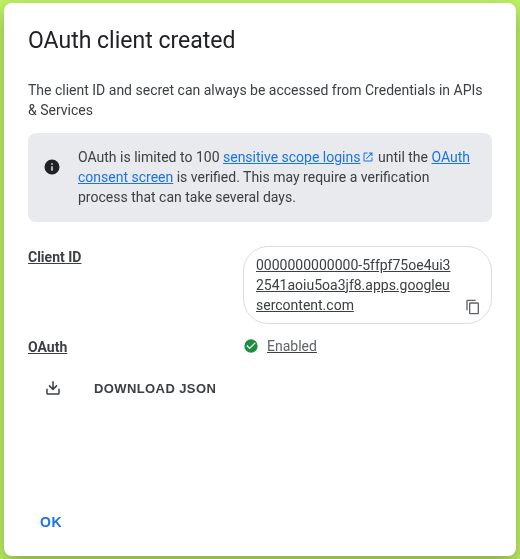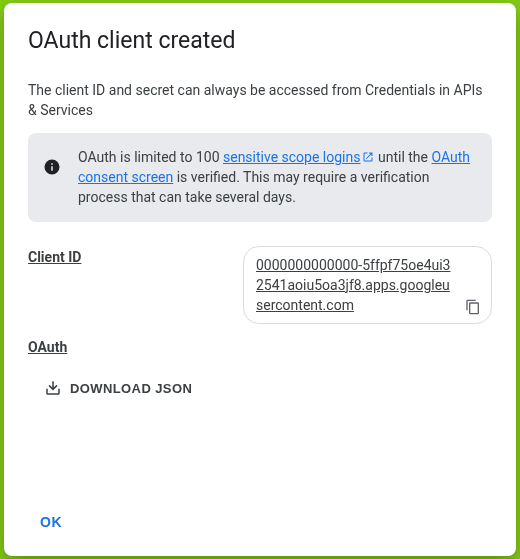--- a/index.html
+++ b/index.html
@@ -6,21 +6,21 @@
   html, body {
     margin: 0; padding: 0;
     width: 520px; height: 559px;
     font-family: Roboto, "Helvetica Neue", Arial, sans-serif;
     background: #808080;
     font-size: 14px;
     color: #3c4043;
   }
   .backdrop {
     width: 520px; height: 559px;
-    background: #84cc16;
+    background: #bef264;
     position: relative;
   }
   .dialog {
     position: absolute;
     top: 3px; left: 4px;
     width: 512px; height: 553px;
     background: #fff;
     border-radius: 8px;
     box-shadow: 0 8px 20px rgba(0,0,0,0.3);
     padding: 22px 24px 18px 24px;
@@ -91,21 +91,21 @@
     color: #3c4043;
     padding-top: 3px;
   }
   .field-value-wrap {
     flex: 1;
     position: relative;
   }
   .chip {
     background: #fff;
     border: 1px solid #dadce0;
-    border-radius: 16px;
+    border-radius: 25px;
     padding: 8px 36px 8px 12px;
     font-size: 14px;
     color: #3c4043;
     line-height: 1.45;
     word-break: break-all;
     position: relative;
   }
   .copy-btn {
     position: absolute;
     right: 8px;
@@ -146,20 +146,21 @@
     display: inline-flex;
     align-items: center;
     background: transparent;
     border: none;
     cursor: pointer;
     font-size: 13px;
     font-weight: 600;
     letter-spacing: 0.4px;
     color: #3c4043;
     padding: 6px 4px;
+    gap: 24px;
   }
   .download-icon {
     width: 18px; height: 18px;
     fill: #3c4043;
     margin-right: 8px;
   }
   .spacer { flex: 1; }
   .actions {
     display: flex;
     justify-content: flex-start;
@@ -208,20 +209,26 @@
               <path d="M16 1H4a2 2 0 00-2 2v14h2V3h12V1zm3 4H8a2 2 0 00-2 2v14a2 2 0 002 2h11a2 2 0 002-2V7a2 2 0 00-2-2zm0 16H8V7h11v14z"></path>
             </svg>
         </button>
       </div>
     </div>
 
 
 
     <div class="field-row">
       <div class="field-label">OAuth</div>
+      <div class="field-value-wrap status-val">
+        <svg class="check-icon" viewBox="0 0 24 24">
+            <path d="M12 2a10 10 0 100 20 10 10 0 000-20zm-2 15l-5-5 1.41-1.41L10 14.17l7.59-7.59L19 8l-9 9z"></path>
+          </svg>
+        <span>Enabled</span>
+      </div>
     </div>
 
     <div class="download-row">
       <button class="download-btn">
         <svg class="download-icon" viewBox="0 0 24 24">
             <path d="M19 13v6H5v-6H3v6a2 2 0 002 2h14a2 2 0 002-2v-6h-2zm-6-1.59V3h-2v8.41L7.41 7.83 6 9.24l6 6 6-6-1.41-1.41L13 11.41z"></path>
           </svg>
         <span>DOWNLOAD JSON</span>
       </button>
     </div>

